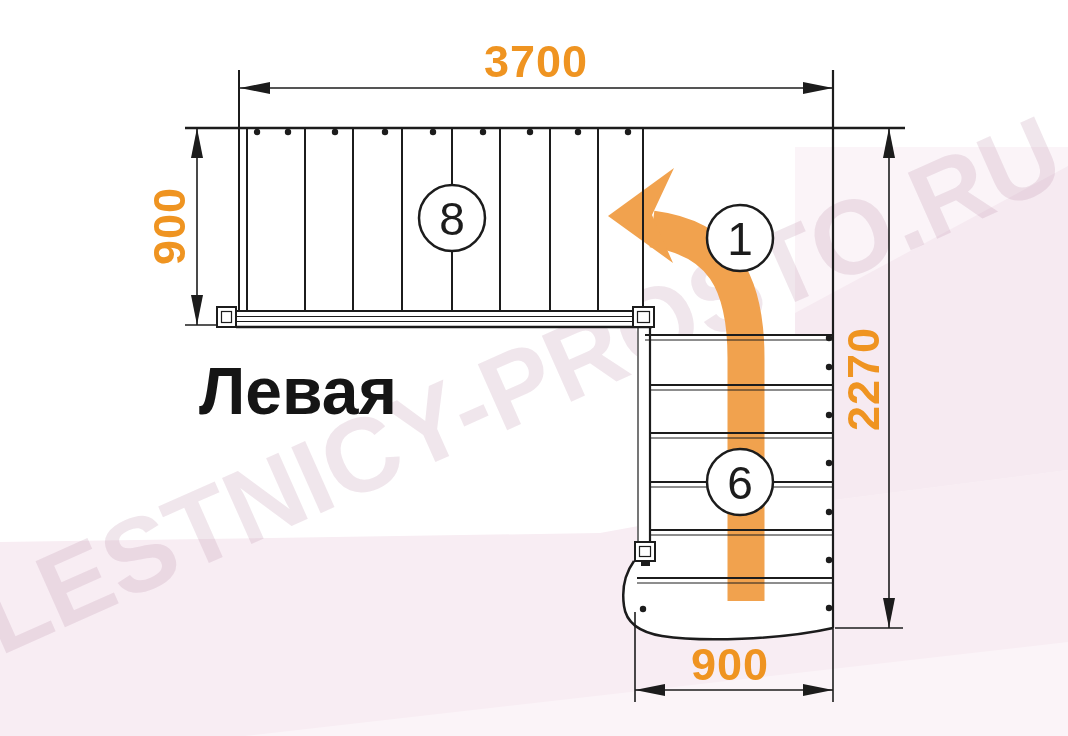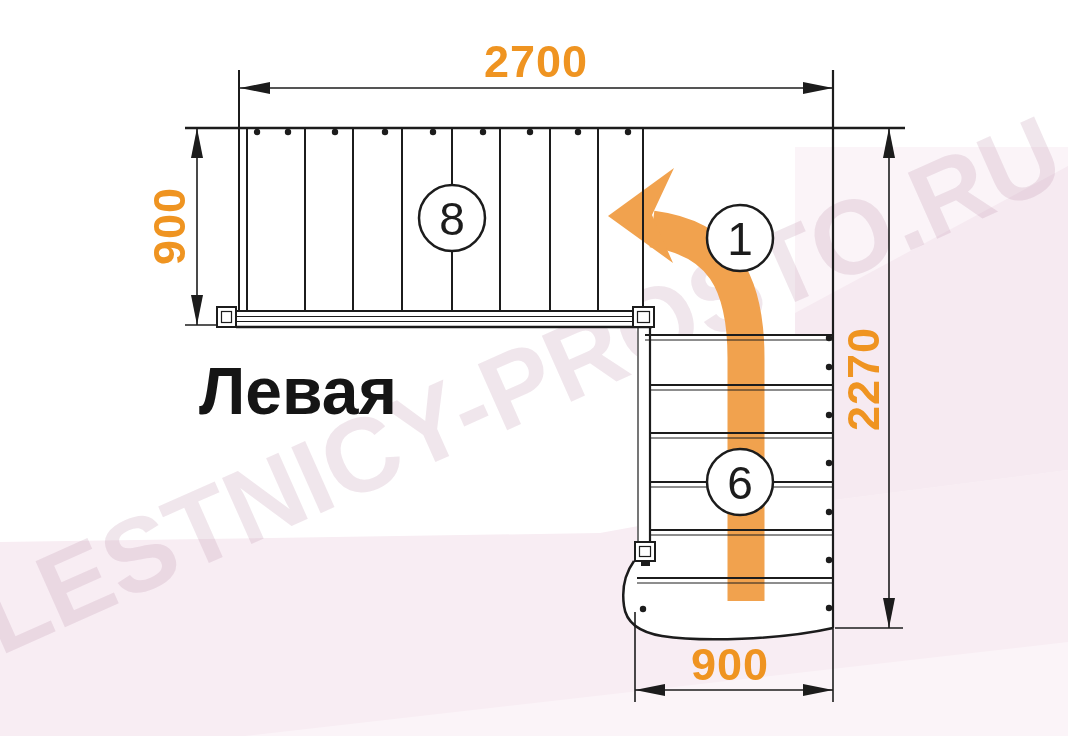--- a/index.html
+++ b/index.html
@@ -159,21 +159,21 @@
       <polygon points="833,690 803,684 803,696"></polygon>
     </g>
 
     <g fill="#ffffff" stroke="var(--line-black)" stroke-width="2.5">
       <circle cx="452" cy="218" r="33"></circle>
       <circle cx="740" cy="238" r="33"></circle>
       <circle cx="740" cy="482" r="33"></circle>
     </g>
   </svg>
 
-  <div class="label" style="left:536px;top:62px;">2700</div>
+  <div class="label" style="left:536px;top:62px;">3700</div>
   <div class="label rot" style="left:170px;top:226px;">900</div>
   <div class="label rot" style="left:864px;top:379px;">2270</div>
   <div class="label" style="left:730px;top:665px;">900</div>
 
   <div class="circle-num" style="left:452px;top:219px;">8</div>
   <div class="circle-num" style="left:740px;top:239px;">1</div>
   <div class="circle-num" style="left:740px;top:483px;">6</div>
 
   <div class="title-label" style="left:298px;top:391px;">Левая</div>
 </div>

